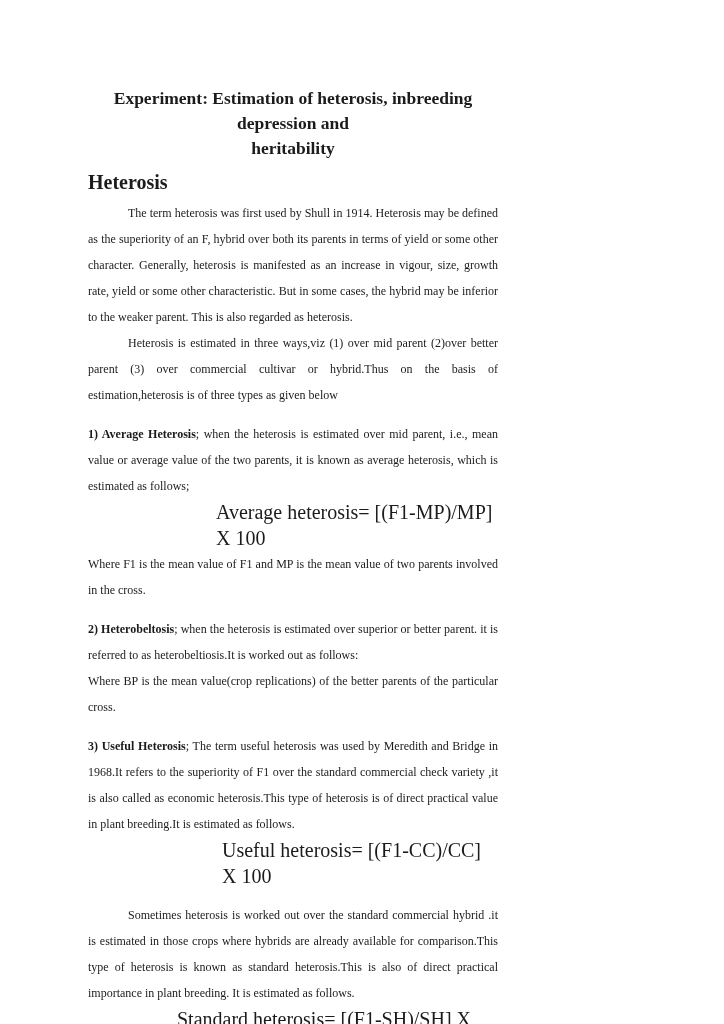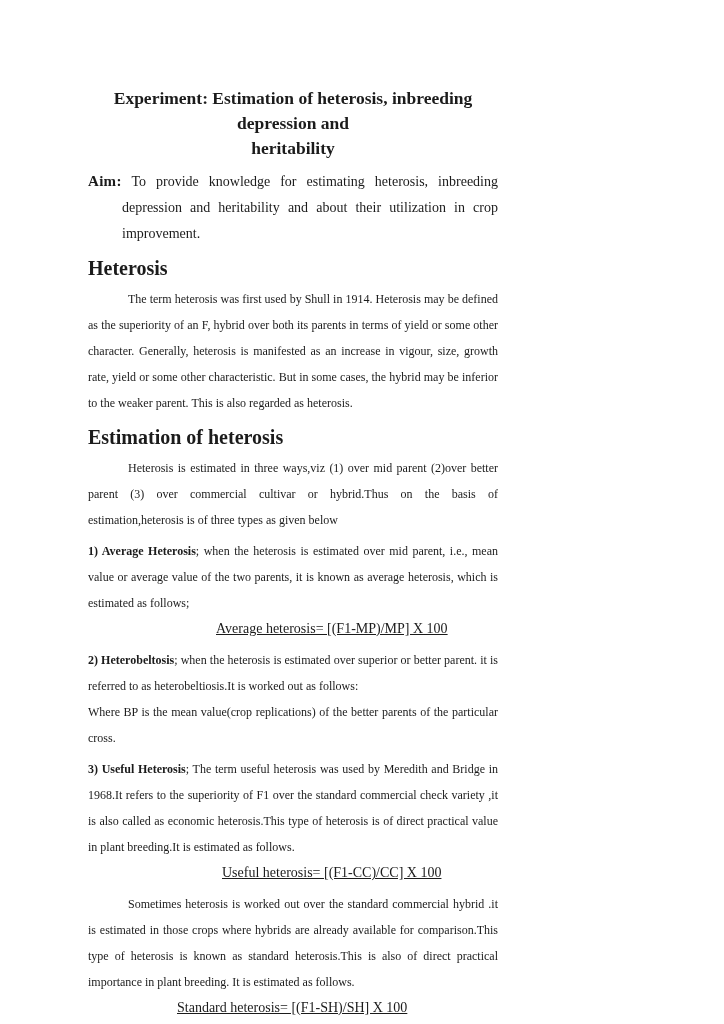--- a/index.html
+++ b/index.html
@@ -48,58 +48,54 @@
     line-height: 22px;
     margin: 10px 0 7px 0;
   }
   p.body {
     font-size: 12px;
     line-height: 26px;
     text-align: justify;
     margin: 0;
   }
   p.body.first-indent { text-indent: 40px; }
-  .block { margin-top: 5px; }
+  .block { margin-top: 13px; }
   .lead-bold { font-weight: bold; }
   .formula {
-    font-size: 14px;
+    font-size: 20px;
     line-height: 26px;
     margin: 0;
-    text-decoration: underline;
   }
   .f-avg { padding-left: 128px; }
   .f-het { padding-left: 138px; }
   .f-use { padding-left: 134px; }
   .f-std { padding-left: 89px; }
 </style>
 </head>
 <body>
 
 <div class="page">
 
   <h1 class="title">
     <span>Experiment: Estimation of heterosis, inbreeding depression and</span><br>
     <span>heritability</span>
   </h1>
 
-  <p class="aim">
-    <span class="aim-label">Aim:</span><span> To provide knowledge for estimating heterosis, inbreeding depression and heritability and about their utilization in crop improvement.</span>
-  </p>
 
   <h2 class="heading">Heterosis</h2>
   <p class="body first-indent">The term heterosis was first used by Shull in 1914. Heterosis may be defined as the superiority of an F, hybrid over both its parents in terms of yield or some other character. Generally, heterosis is manifested as an increase in vigour, size, growth rate, yield or some other characteristic. But in some cases, the hybrid may be inferior to the weaker parent. This is also regarded as heterosis.</p>
 
-  <h2 class="heading">Estimation of heterosis</h2>
   <p class="body first-indent">Heterosis is estimated in three ways,viz (1) over mid parent (2)over better parent (3) over commercial cultivar or hybrid.Thus on the basis of estimation,heterosis is of three types as given below</p>
 
   <div class="block">
     <p class="body">
       <span class="lead-bold">1) Average Heterosis</span><span>; when the heterosis is estimated over mid parent, i.e., mean value or average value of the two parents, it is known as average heterosis, which is estimated as follows;</span>
     </p>
     <div class="formula f-avg">Average heterosis= [(F1-MP)/MP] X 100</div>
+    <p class="body">Where F1 is the mean value of F1 and MP is the mean value of two parents involved in the cross.</p>
   </div>
 
   <div class="block">
     <p class="body">
       <span class="lead-bold">2) Heterobeltosis</span><span>; when the heterosis is estimated over superior or better parent. it is referred to as heterobeltiosis.It is worked out as follows:</span>
     </p>
     <p class="body">Where BP is the mean value(crop replications) of the better parents of the particular cross.</p>
   </div>
 
   <div class="block">

